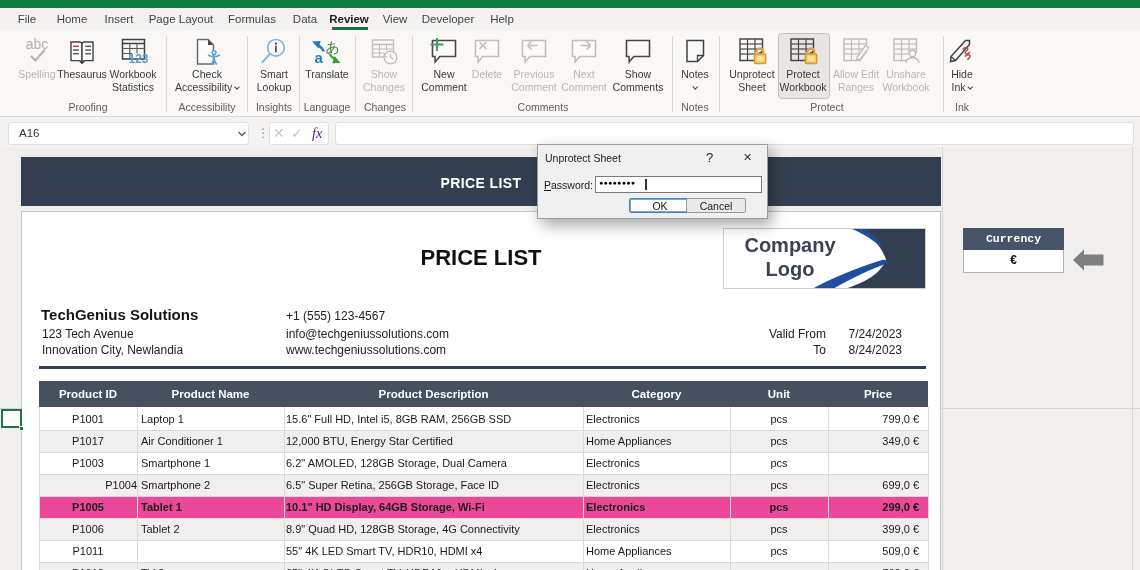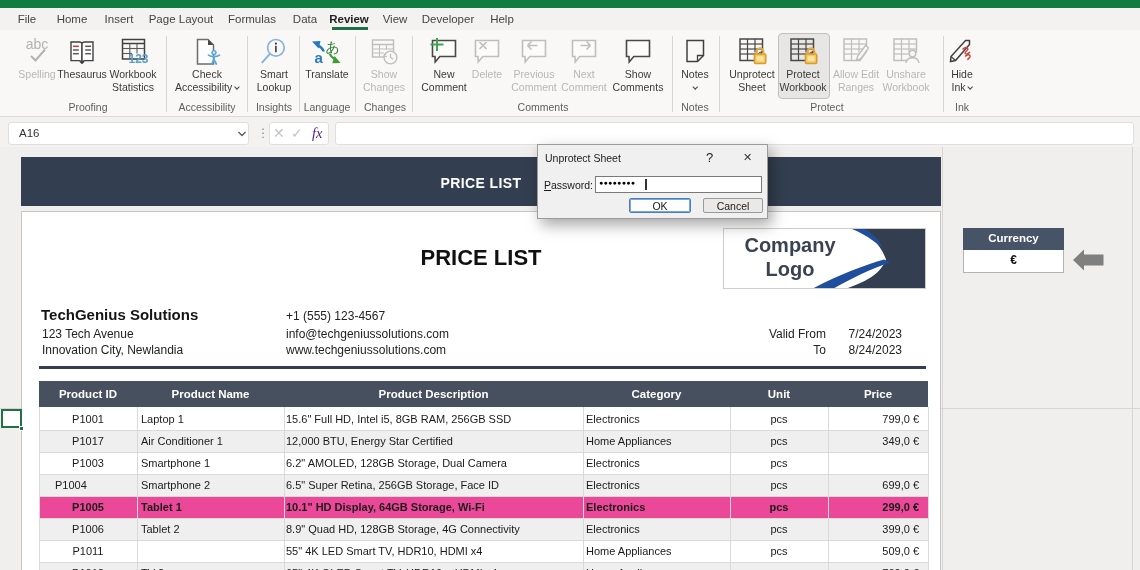--- a/index.html
+++ b/index.html
@@ -26,21 +26,21 @@
 #sheet { left:0; top:147px; width:1140px; height:423px; background:#f0efed; }
 .gl { position:absolute; background:#d7d5d3; }
 #page { position:absolute; left:21px; top:64px; width:920px; height:359px; background:#fff; border:1px solid #c8c6c4; border-bottom:none; }
 #banner { position:absolute; left:21px; top:10px; width:920px; height:49px; background:#333F50; color:#fff; font-weight:bold; font-size:14px; text-align:center; line-height:53px; letter-spacing:0.4px; }
 
 #pdbtn { position:absolute; left:963px; top:12px; width:99px; height:47px; border-radius:10px;
   background:linear-gradient(180deg,#91a3b9 0%,#7e91a8 28%,#6a7e97 55%,#5e738c 75%,#5d7189 100%);
   border:1px solid #54677e;
   box-shadow:1px 3px 5px rgba(0,0,0,0.4), inset 2px 2px 4px rgba(255,255,255,0.38), inset -2px -3px 5px rgba(0,0,0,0.22);
   color:#fff; font-weight:bold; font-size:11px; letter-spacing:0.3px; text-align:center; padding-top:9px; line-height:16px; }
-#curhead { position:absolute; left:963px; top:81px; width:101px; height:22px; background:#475366; color:#fff; font-weight:bold; font-size:11.5px; text-align:center; line-height:21px; }
+#curhead { position:absolute; left:963px; top:81px; width:101px; height:22px; background:#475366; color:#fff; font-weight:bold; font-size:11.5px; text-align:center; line-height:21px;font-family:Liberation Mono, monospace; }
 #curbody { position:absolute; left:963px; top:103px; width:101px; height:23px; background:#fff; border:1px solid #b5b3b1; border-top:none; color:#111; font-weight:bold; font-size:12px; text-align:center; line-height:21px; }
 #greencell { position:absolute; left:1px; top:262px; width:21px; height:19px; background:#fff; border:2px solid #217346; }
 #fillhandle { position:absolute; left:19px; top:279px; width:5px; height:5px; background:#217346; border:1px solid #fff; }
 
 .pg { position:absolute; }
 #bigtitle { left:0px; top:33px; width:918px; text-align:center; font-size:22px; font-weight:bold; color:#111; }
 #logo { left:701px; top:16px; width:203px; height:61px; background:#fff; border:1px solid #cfcdcb; overflow:hidden; }
 #tg { left:19px; top:94px; font-size:15px; font-weight:bold; color:#151515; }
 .info { font-size:12px; color:#222; }
 
@@ -294,21 +294,21 @@
         </div>
         <div style="position:absolute;left:17px;top:239.6px;width:889px;height:22.07px;background:#ffffff;">
           <span class="cell" style="left:0;width:98px;text-align:center;">P1003</span>
           <span class="cell" style="left:102px;width:143px;">Smartphone 1</span>
           <span class="cell" style="left:247px;width:295px;">6.2" AMOLED, 128GB Storage, Dual Camera</span>
           <span class="cell" style="left:547px;width:143px;">Electronics</span>
           <span class="cell" style="left:691px;width:98px;text-align:center;">pcs</span>
           <span class="cell" style="left:789px;width:91px;text-align:right;margin-top:20px;">499,0 €</span>
         </div>
         <div style="position:absolute;left:17px;top:261.7px;width:889px;height:22.07px;background:#efefef;">
-          <span class="cell" style="left:16px;width:98px;text-align:left;">P1004</span>
+          <span class="cell" style="left:0;width:98px;text-align:right;">P1004</span>
           <span class="cell" style="left:102px;width:143px;">Smartphone 2</span>
           <span class="cell" style="left:247px;width:295px;">6.5" Super Retina, 256GB Storage, Face ID</span>
           <span class="cell" style="left:547px;width:143px;">Electronics</span>
           <span class="cell" style="left:691px;width:98px;text-align:center;">pcs</span>
           <span class="cell" style="left:789px;width:91px;text-align:right;">699,0 €</span>
         </div>
         <div style="position:absolute;left:17px;top:283.8px;width:889px;height:22.07px;background:#ec4899;font-weight:bold;">
           <span class="cell" style="left:0;width:98px;text-align:center;">P1005</span>
           <span class="cell" style="left:102px;width:143px;">Tablet 1</span>
           <span class="cell" style="left:247px;width:295px;">10.1" HD Display, 64GB Storage, Wi-Fi</span>
@@ -366,16 +366,16 @@
 <div style="position:absolute;left:537px;top:144px;width:231px;height:75px;background:#f0f0f0;border:1px solid #9b9b9b;box-shadow:4px 6px 14px rgba(0,0,0,0.35);font-size:10.5px;color:#1a1a1a;">
  <div style="position:absolute;left:7px;top:7px;font-size:10.5px;">Unprotect Sheet</div>
  <div style="position:absolute;left:168px;top:5px;font-size:13px;color:#1a1a1a;">?</div>
  <div style="position:absolute;left:205px;top:6px;font-size:11px;color:#333;">✕</div>
  <div style="position:absolute;left:6px;top:34px;font-size:10.5px;"><span style="text-decoration:underline">P</span>assword:</div>
  <div style="position:absolute;left:57px;top:31px;width:167px;height:17px;background:#fff;border:1px solid #7a7a7a;">
    <span style="position:absolute;left:3px;top:2px;font-size:7px;letter-spacing:0.3px;color:#000;">●●●●●●●●</span>
    <span style="position:absolute;left:49px;top:2px;width:1.5px;height:11px;background:#333;"></span>
  </div>
  <div style="position:absolute;left:91px;top:53px;width:62px;height:15px;background:#fdfdfd;border:1px solid #4f7cbf;border-radius:2px;box-shadow:inset 0 0 0 1px #7aa6d8;font-size:10.5px;text-align:center;line-height:15px;color:#1a1a1a;">OK</div>
- <div style="position:absolute;left:165px;top:53px;width:60px;height:15px;background:#ebe9e7;border:1px solid #9a9a9a;border-radius:2px;font-size:10.5px;text-align:center;line-height:15px;color:#1a1a1a;">Cancel</div>
+ <div style="position:absolute;left:148px;top:53px;width:60px;height:15px;background:#ebe9e7;border:1px solid #9a9a9a;border-radius:2px;font-size:10.5px;text-align:center;line-height:15px;color:#1a1a1a;">Cancel</div>
 </div>
 
 </div>
 
 </body></html>

